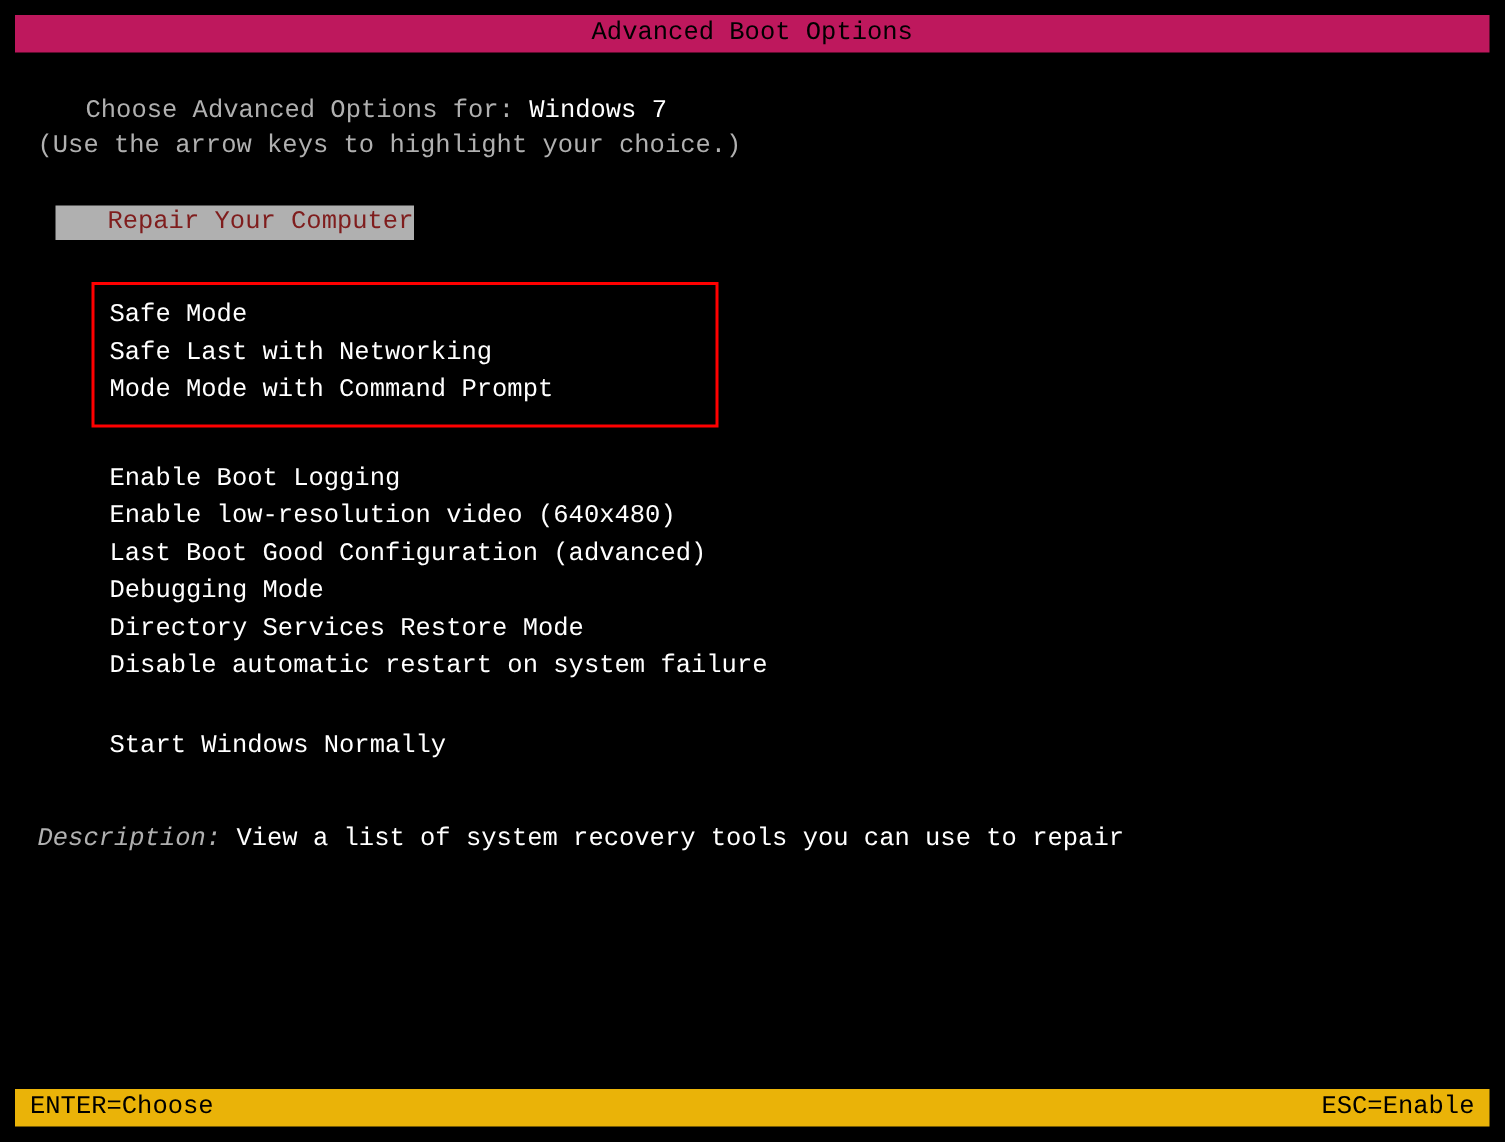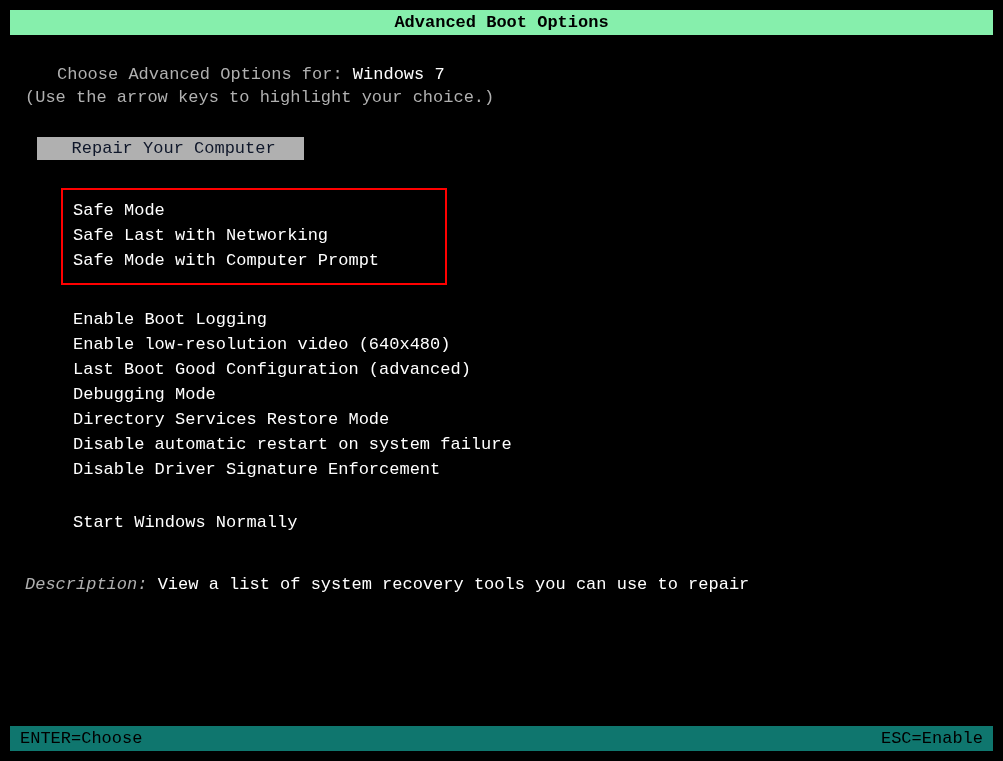--- a/index.html
+++ b/index.html
@@ -11,61 +11,61 @@
       background: #000;
       font-family: 'Consolas', 'Courier New', monospace;
       font-size: 17px;
       color: #b0b0b0;
       width: 1003px;
       height: 761px;
       overflow: hidden;
       position: relative;
     }
     .title-bar {
-      background: #86efac;
+      background: #be185d;
       color: #000;
       text-align: center;
       padding: 3px 0;
       margin: 10px 10px 0 10px;
-      font-weight: bold;
+      font-weight: normal;
     }
     .content {
       padding: 30px 25px 10px 25px;
     }
     .prompt-line {
       margin-bottom: 4px;
       margin-left: 32px;
     }
     .os-name {
       color: #fff;
     }
     .instruction-line {
       margin-bottom: 30px;
     }
     .selected-item {
       display: inline-block;
       background: #b0b0b0;
-      color: #0f172a;
-      padding: 2px 28px 2px 4px;
+      color: #7f1d1d;
+      padding: 2px 0 2px 4px;
       margin-left: 12px;
       margin-bottom: 28px;
     }
     .selected-item::before {
       content: "   ";
       white-space: pre;
     }
     .menu-section {
       margin-left: 48px;
     }
     .highlight-box {
       border: 2px solid #ff0000;
       padding: 8px 10px 10px 10px;
       margin-bottom: 22px;
       margin-left: -12px;
-      width: 386px;
+      width: 418px;
     }
     .menu-item {
       color: #fff;
       padding: 3px 0;
       cursor: pointer;
     }
     .group2 {
       margin-bottom: 28px;
     }
     .group3 {
@@ -82,21 +82,21 @@
       color: #fff;
     }
     .description-line2 {
       margin-left: 148px;
     }
     .footer-bar {
       position: absolute;
       bottom: 10px;
       left: 10px;
       right: 10px;
-      background: #0f766e;
+      background: #eab308;
       color: #000;
       padding: 3px 10px;
       display: flex;
       justify-content: space-between;
       gap: 31px;
     }
   </style>
 </head>
 <body>
 
@@ -109,31 +109,30 @@
     <span>Choose Advanced Options for: </span><span class="os-name">Windows 7</span>
   </div>
   <div class="instruction-line">(Use the arrow keys to highlight your choice.)</div>
 
   <div class="selected-item">Repair Your Computer</div>
 
   <div class="menu-section">
     <div class="highlight-box">
       <div class="menu-item">Safe Mode</div>
       <div class="menu-item">Safe Last with Networking</div>
-      <div class="menu-item">Safe Mode with Computer Prompt</div>
+      <div class="menu-item">Mode Mode with Command Prompt</div>
     </div>
 
     <div class="group2">
       <div class="menu-item">Enable Boot Logging</div>
       <div class="menu-item">Enable low-resolution video (640x480)</div>
       <div class="menu-item">Last Boot Good Configuration (advanced)</div>
       <div class="menu-item">Debugging Mode</div>
       <div class="menu-item">Directory Services Restore Mode</div>
       <div class="menu-item">Disable automatic restart on system failure</div>
-      <div class="menu-item">Disable Driver Signature Enforcement</div>
     </div>
 
     <div class="group3">
       <div class="menu-item">Start Windows Normally</div>
     </div>
   </div>
 </div>
 
 <div class="description-section">
   <div>

